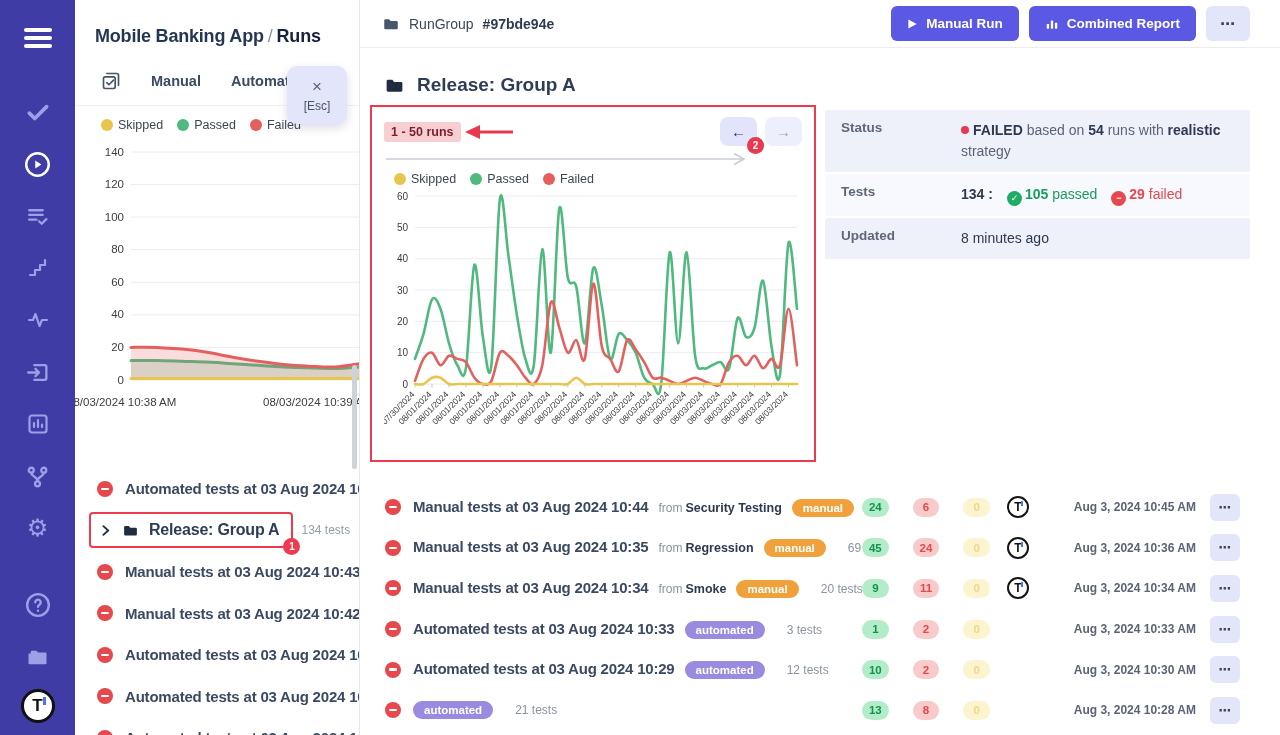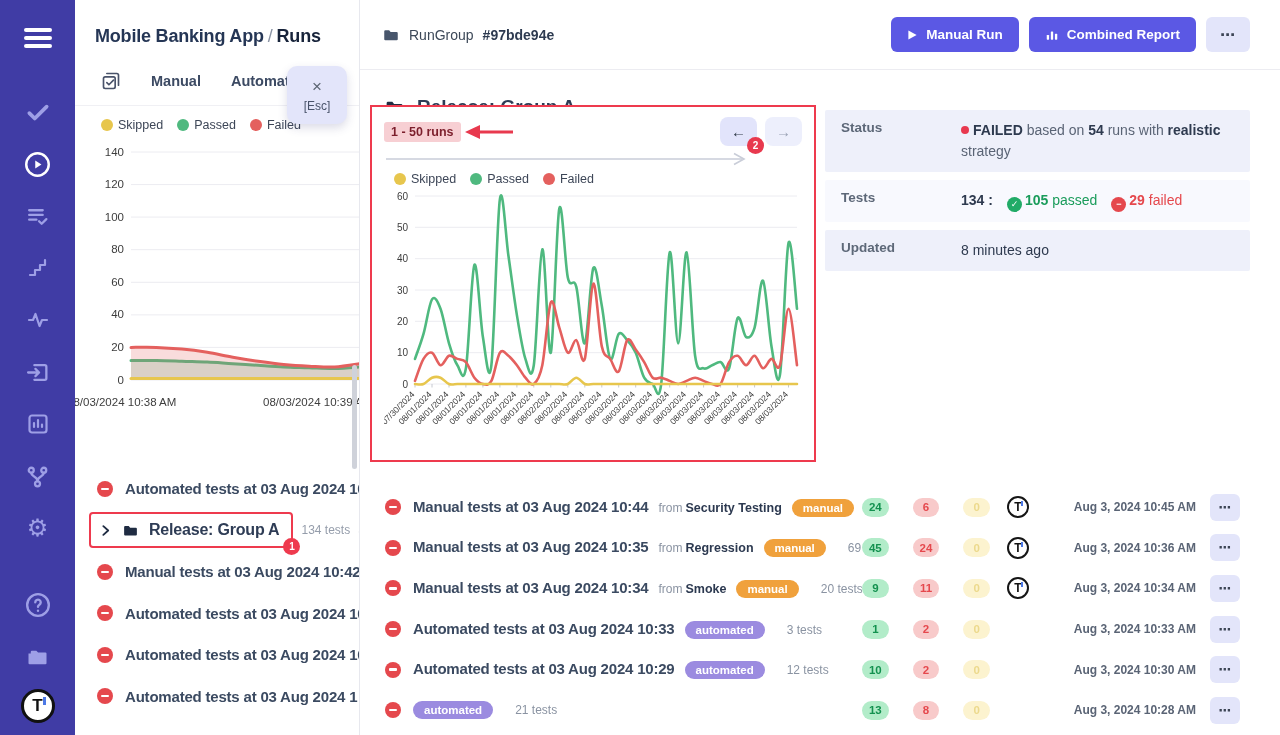--- a/index.html
+++ b/index.html
@@ -51,21 +51,21 @@
   .lrow.group .lrow-title { margin-left:10px; font-size:16px; color:#2e3c55; }
   .lrow .meta { display:none; }
   .lrow.group .meta { display:inline; font-size:12px; color:#959dab; margin-left:8px; }
   .lrow.group .meta b { font-weight:400; margin-left:8px; }
   .annot-badge { position:absolute; right:-9px; bottom:-9px; width:17px; height:17px; border-radius:50%;
     background:#ee3a4e; color:#fff; font-size:10px; font-weight:700; display:flex; align-items:center; justify-content:center; }
   .scroll-pill { position:absolute; right:2px; top:365px; width:5px; height:104px; background:#cfd2da; border-radius:3px; }
 
   
   .content { flex:1; position:relative; background:#fff; }
-  .topbar { height:70px; display:flex; align-items:center; border-bottom:1px solid #ececf1; padding:0 30px 0 22px; }
+  .topbar { height:48px; display:flex; align-items:center; border-bottom:1px solid #ececf1; padding:0 30px 0 22px; }
   .topbar .rg { display:flex; align-items:center; gap:9px; font-size:14px; color:#3c4858; }
   .topbar .rg b { font-weight:800; color:#2d3a50; }
   .topbar-actions { margin-left:auto; display:flex; gap:10px; }
   .btn { display:inline-flex; align-items:center; gap:8px; border:none; cursor:pointer; border-radius:6px;
     background:#5b58e4; color:#fff; font-weight:700; font-size:13.5px; padding:14px 16px; height:35px;
     font-family:inherit; }
   .btn.light { background:#e3e5fa; color:#3c4454; padding:0 14px; font-size:15px; letter-spacing:1px; }
   .section-title { display:flex; align-items:center; gap:12px; padding:26px 0 0 24px;
     font-size:19px; font-weight:800; color:#2e3c55; }
 
@@ -77,21 +77,21 @@
   .pager { margin-left:auto; display:flex; gap:8px; }
   .pg-btn { width:37px; height:29px; border:none; border-radius:8px; font-size:15px; cursor:pointer;
     font-family:inherit; position:relative; }
   .pg-btn.prev { background:#e2e4fb; color:#2e3947; }
   .pg-btn.next { background:#edeffc; color:#9aa2b5; }
   .pg-badge { position:absolute; right:-7px; bottom:-8px; width:17px; height:17px; border-radius:50%;
     background:#e8394e; color:#fff; font-size:10px; font-weight:700; display:flex; align-items:center; justify-content:center; }
   .gray-arrow { margin:6px 0 4px; }
   .main-legend { padding:2px 0 0 10px; }
 
-  .info-panel { position:absolute; left:465px; top:110px; width:425px; display:flex; flex-direction:column; gap:8px; }
+  .info-panel { position:absolute; left:465px; top:110px; width:425px; display:flex; flex-direction:column; gap:2px; }
   .info-row { display:flex; padding:10px 16px; background:#eef0fa; border-radius:2px; }
   .info-row.alt { background:#f8f9fe; }
   .info-label { width:120px; flex-shrink:0; font-size:13.5px; font-weight:700; color:#5d6878; }
   .info-value { font-size:14px; color:#5a6475; line-height:1.5; }
   .info-value b { color:#2e3a4f; }
   .failed-txt { color:#e8384f; font-weight:800; }
   .dot-red { display:inline-block; width:8px; height:8px; border-radius:50%; background:#e8384f; margin-right:4px; vertical-align:1px; }
   .ok-circle, .no-circle { display:inline-flex; width:15px; height:15px; border-radius:50%; color:#fff; font-size:9px;
     align-items:center; justify-content:center; vertical-align:-2px; margin:0 3px 0 14px; font-weight:700; }
   .ok-circle { background:#21ab67; }
@@ -304,20 +304,26 @@
       <svg width="17" height="17" viewBox="0 0 24 24" style="fill:#1f2c42;margin-left:10px">
               <path d="M3 7a1.5 1.5 0 0 1 1.5-1.5h5L11.5 8h8A1.5 1.5 0 0 1 21 9.5v8A1.5 1.5 0 0 1 19.5 19h-15A1.5 1.5 0 0 1 3 17.5z"></path>
             </svg>
       <span class="lrow-title">Release: Group A</span>
       <span class="annot-badge">1</span>
     </span>
 
     <span class="meta"><span class="meta-tests">134 tests</span><b class="meta-runs">54 r</b></span>
   </div>
 
+  <div class="lrow">
+    <span class="minus-circle"></span>
+
+    <span class="lrow-title run-title-plain">Manual tests at 03 Aug 2024 10:43</span>
+
+  </div>
 
   <div class="lrow">
     <span class="minus-circle"></span>
 
     <span class="lrow-title run-title-plain">Manual tests at 03 Aug 2024 10:42</span>
 
   </div>
 
   <div class="lrow">
     <span class="minus-circle"></span>

